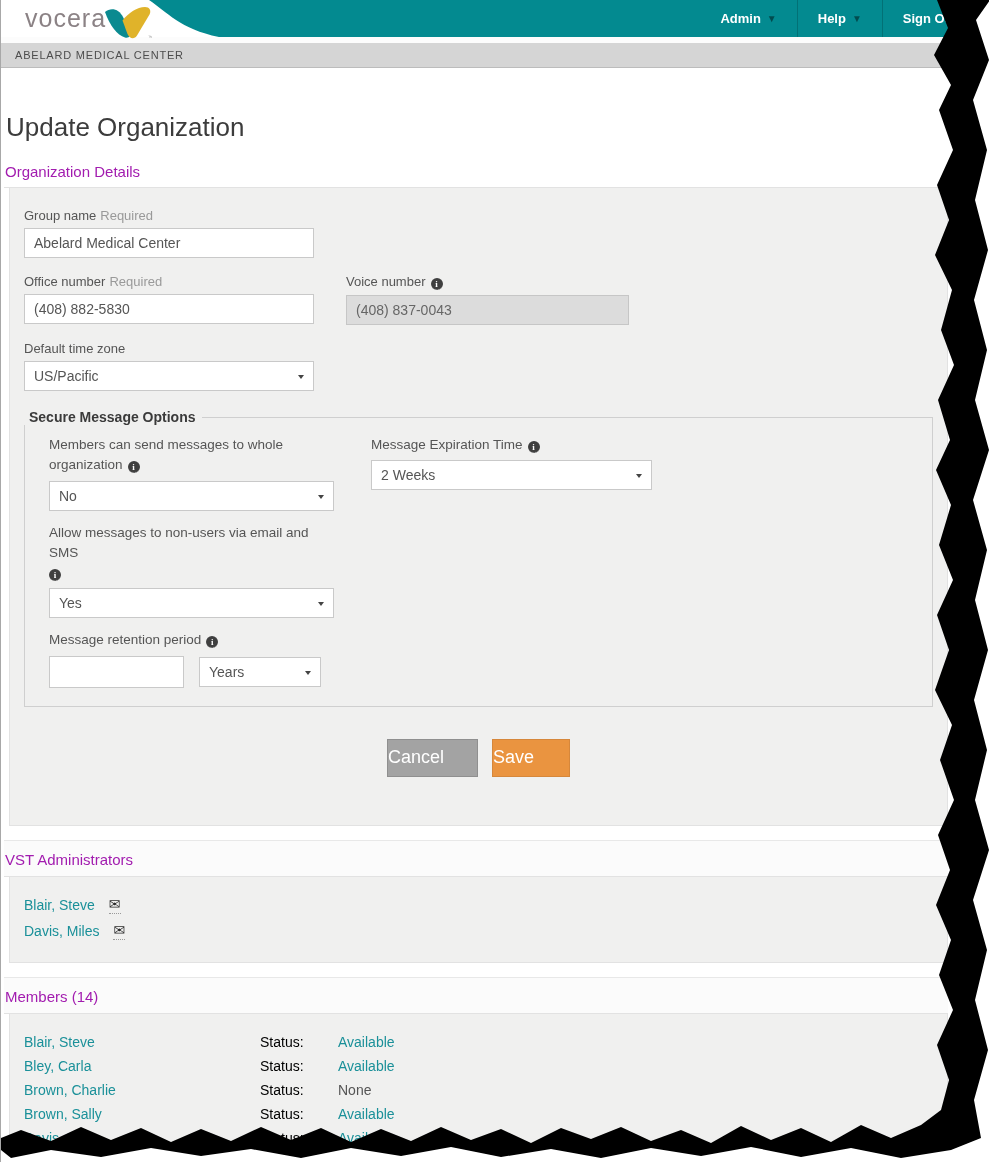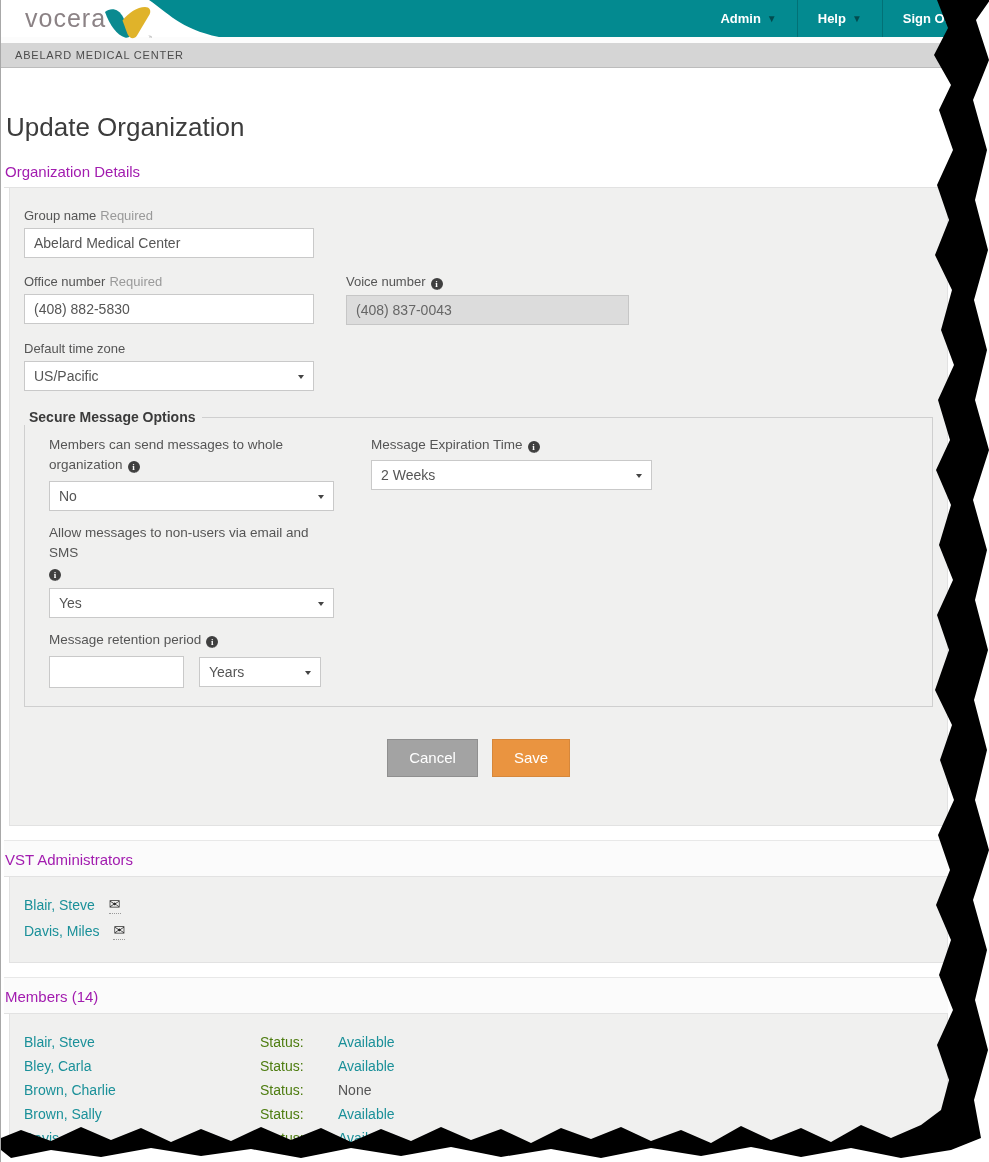--- a/index.html
+++ b/index.html
@@ -81,36 +81,36 @@
   .smo-col-right { width:281px; }
   .smo-field { margin-bottom:12px;margin-left:20px; }
   .smo-field .field-label { line-height:1.5; margin-bottom:5px; color:#555; font-size:13.5px; }
   .smo-col-left .select { width:285px; }
   .smo-col-right .select { width:281px; }
   .retention-row { display:flex; gap:15px; align-items:center; }
   .retention-row input.text { width:135px; height:32px; }
   .retention-row .select { width:135px; }
   .btn-row { display:flex; justify-content:center; gap:14px; margin:32px 0 34px 0; }
   .btn {
-    font-family:"Liberation Sans",sans-serif; font-size:15px; color:#fff;
-    border:1px solid transparent; cursor:pointer; text-align:center;
+    font-family:"Liberation Sans",sans-serif; font-size:18px; color:#fff;
+    border:1px solid transparent; cursor:pointer; text-align:left;
   }
   .btn-cancel { width:91px; height:38px; background:#a3a3a3; border-color:#8f8f8f; }
   .btn-save { width:78px; height:38px; background:#ea9440; border-color:#d6873b; }
   
   .admin-row { display:flex; align-items:center; margin-bottom:9px; }
   .link { color:#1a9099; font-size:14px; text-decoration:none; cursor:pointer; }
   .email-icon {
     margin-left:14px; font-size:14px; color:#2b2b2b; line-height:1;
     border-bottom:1px dotted #9a9a9a; padding-bottom:2px; cursor:pointer;
   }
   .email-icon::before { content:"✉"; }
   .member-row { display:flex; align-items:center; margin-bottom:8px; font-size:14px; }
   .m-name { width:236px; }
-  .m-status-label { width:78px; color:#4d7c0f; }
+  .m-status-label { width:78px; color:#000000; }
   .m-status-plain { color:#555; }
   
   .torn { position:absolute; inset:0; z-index:60; pointer-events:none; }
 </style>
 </head>
 <body>
 
 <div class="page">
 
   <div class="topbar">

